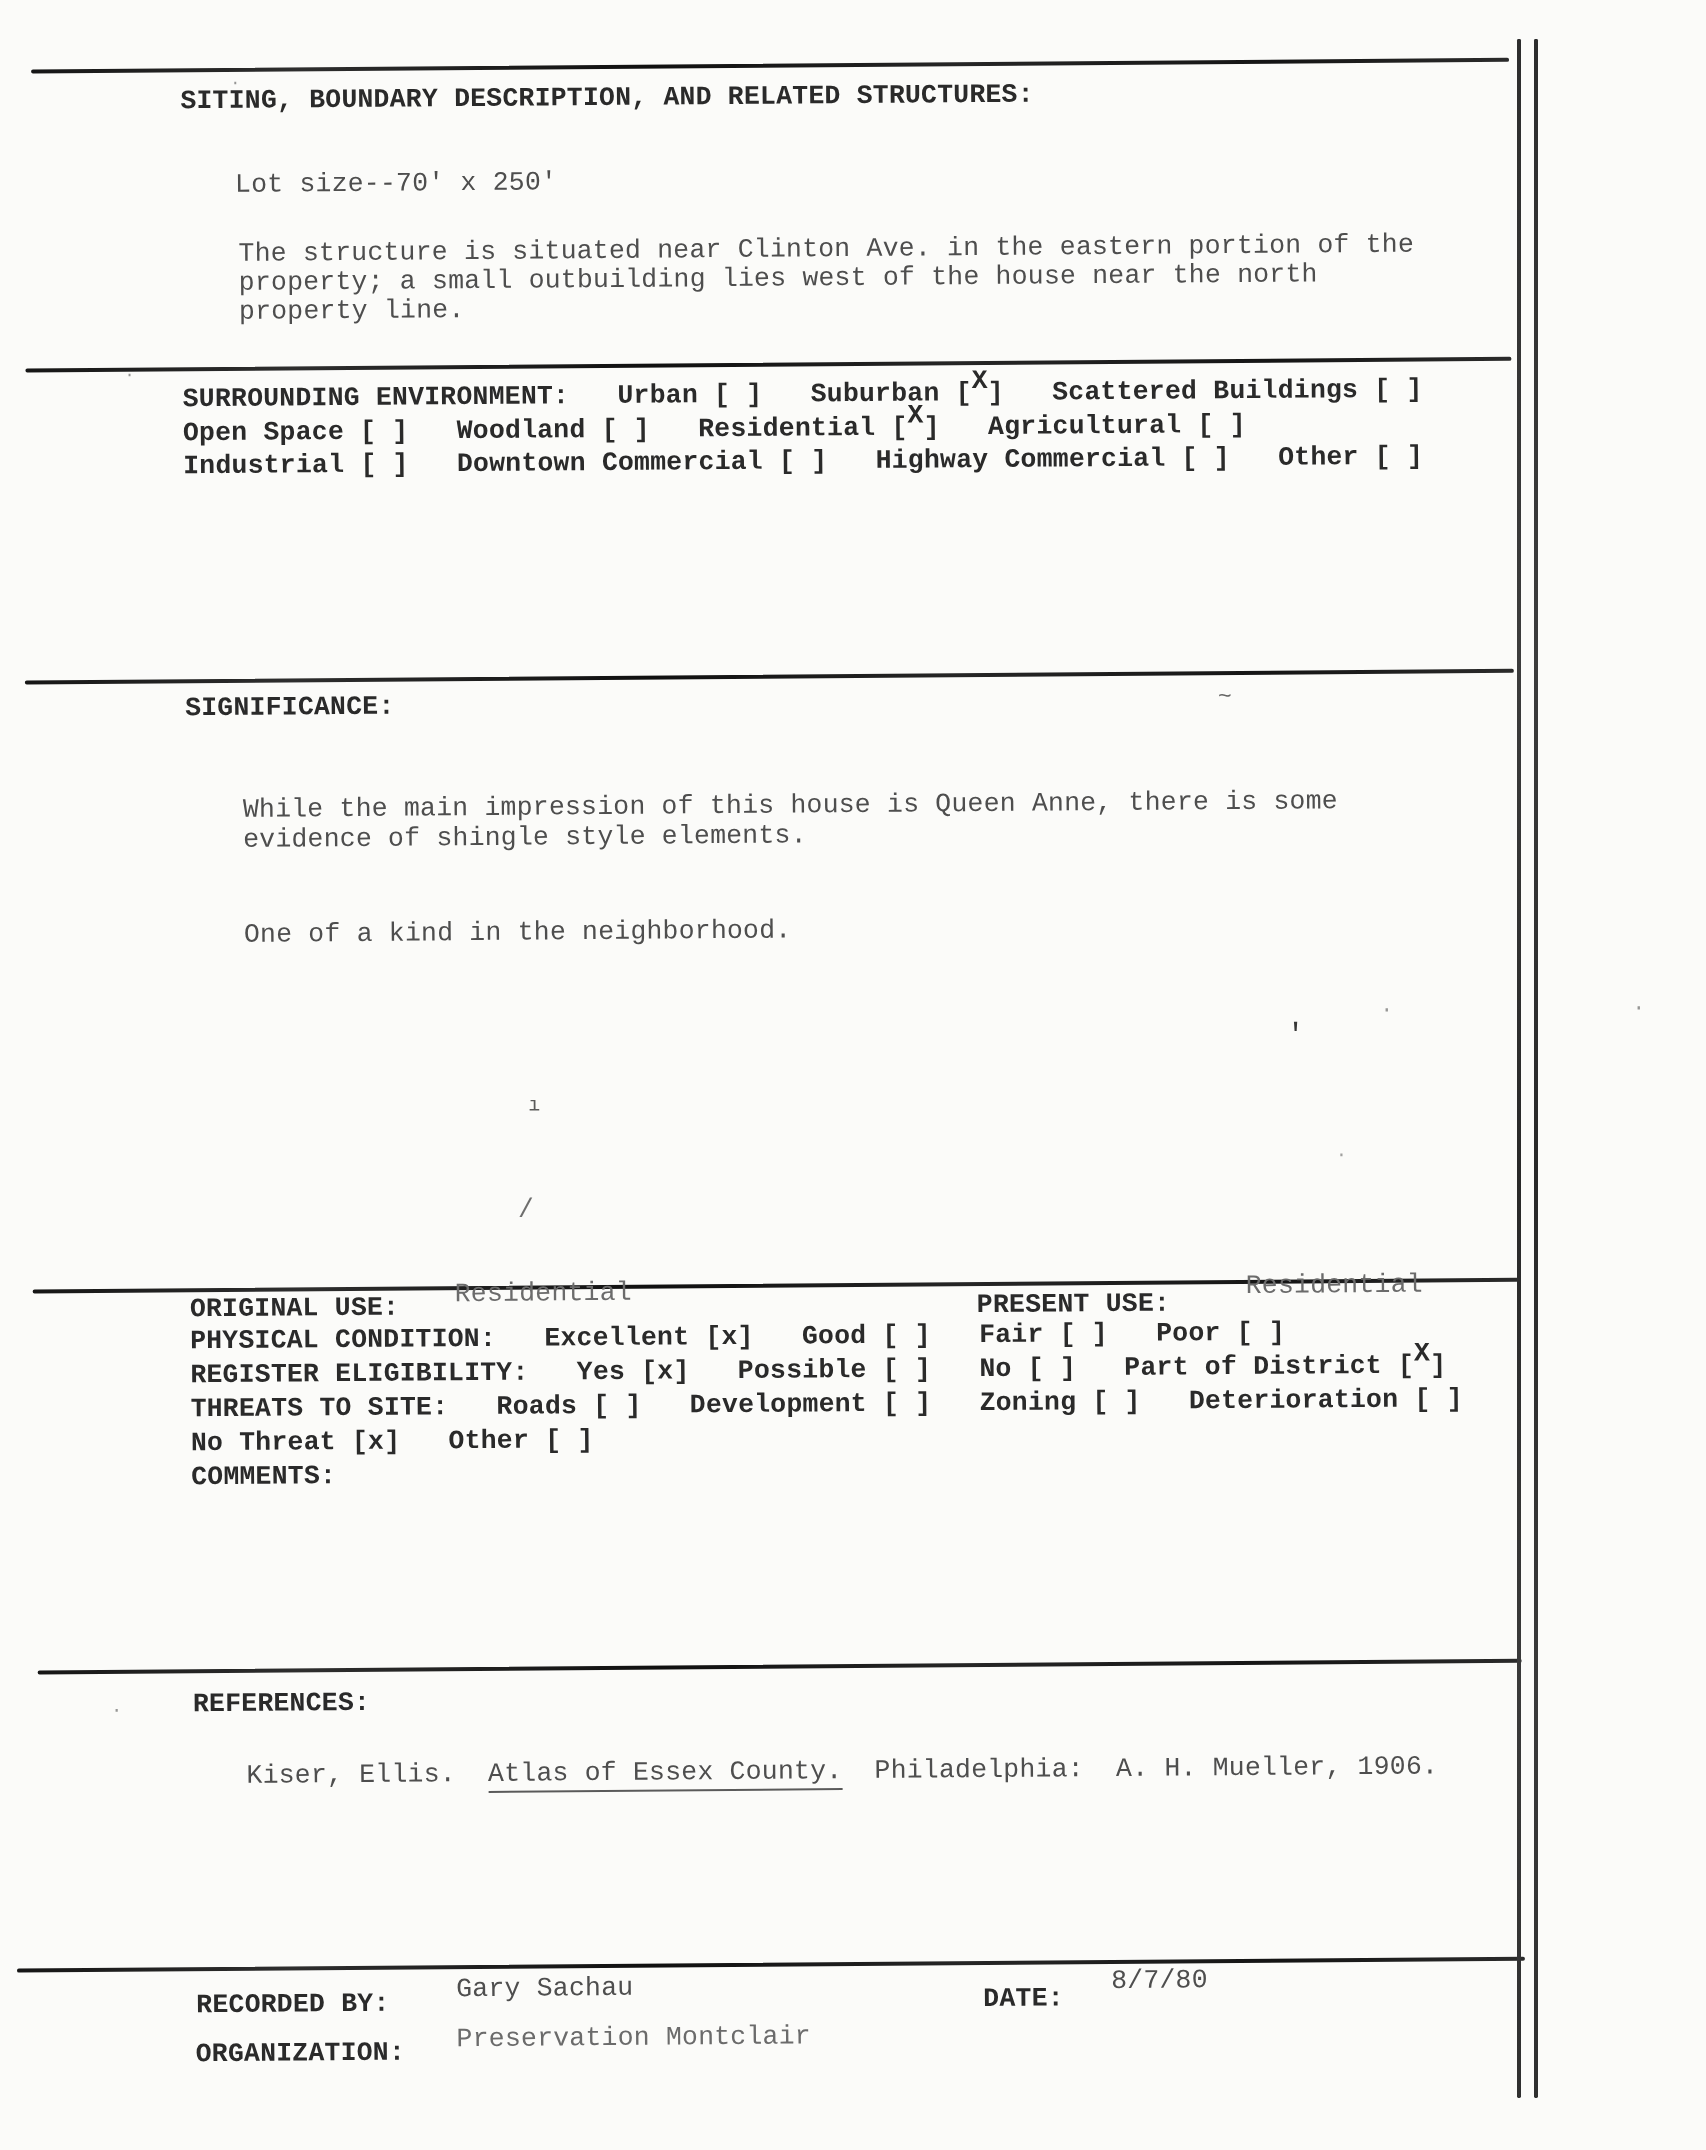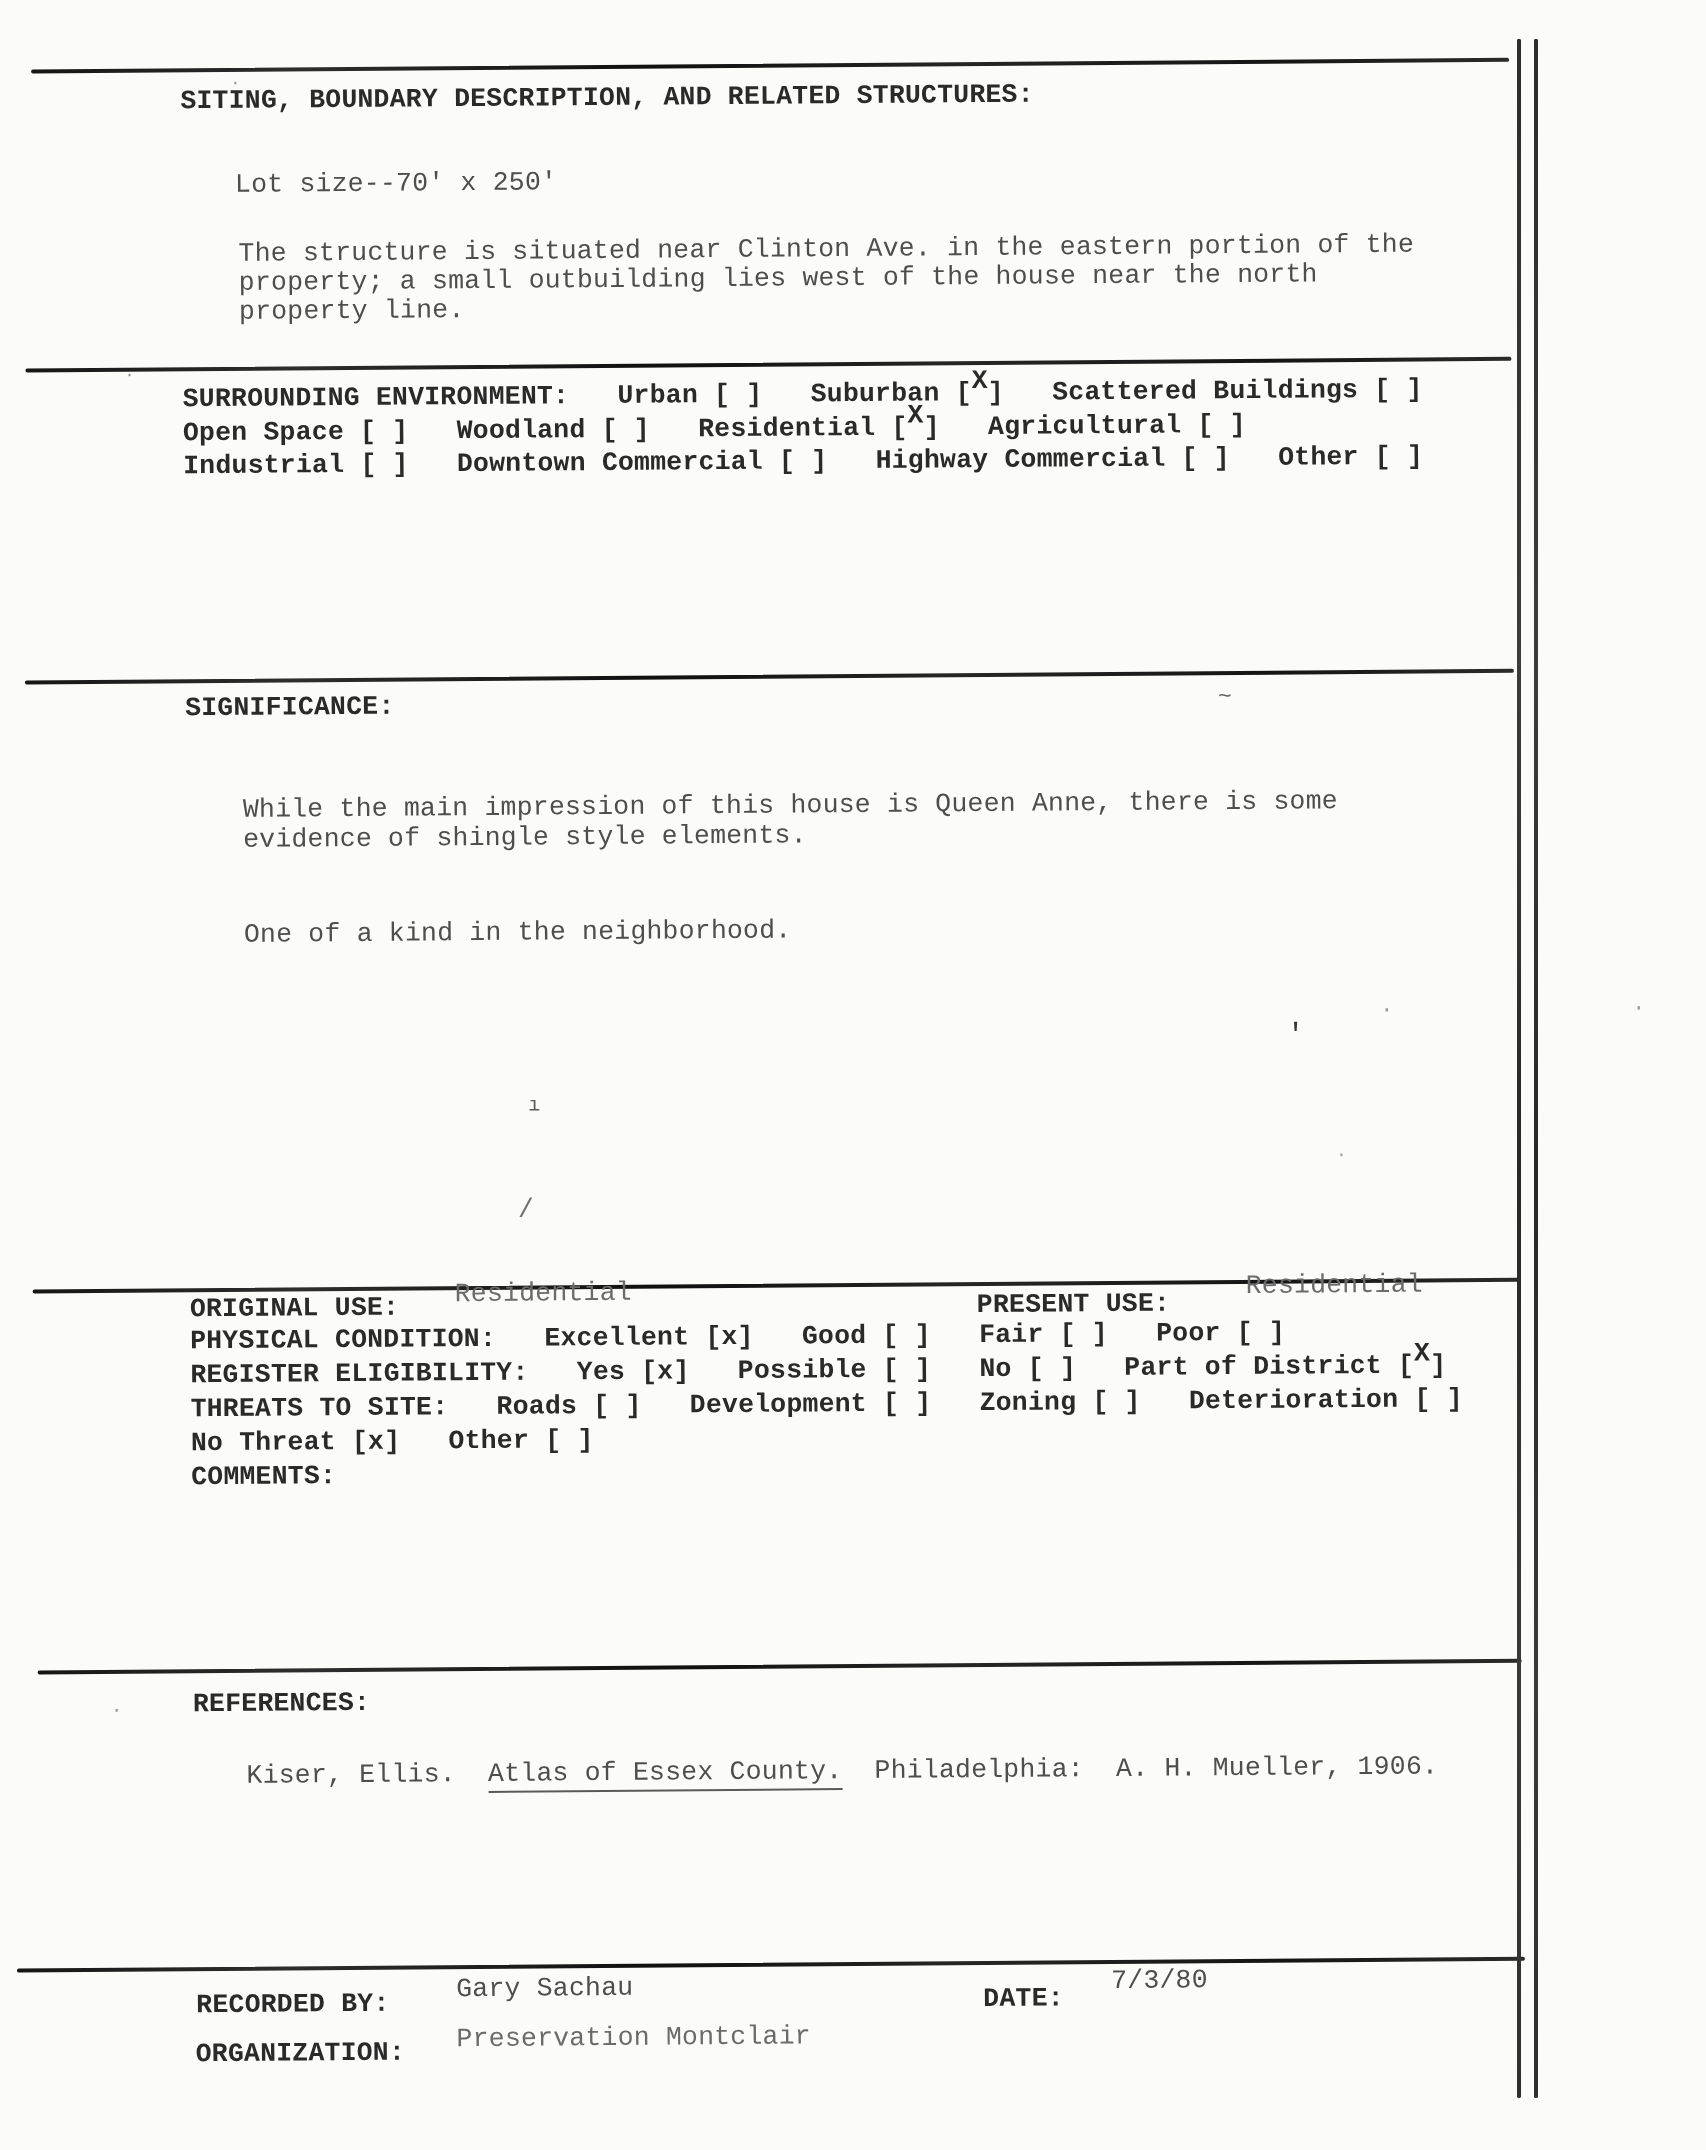--- a/index.html
+++ b/index.html
@@ -101,21 +101,21 @@
     <div class="t pre" style="top:1390px; left:188px;">THREATS TO SITE:   Roads [ ]   Development [ ]   Zoning [ ]   Deterioration [ ]</div>
     <div class="t pre" style="top:1424px; left:188px;">No Threat [x]   Other [ ]</div>
     <div class="t pre" style="top:1458px; left:188px;">COMMENTS:</div>
 
     <div class="t pre" style="top:1685px; left:188px;">REFERENCES:</div>
     <div class="t typed" style="top:1757px; left:241px;"><span>Kiser, Ellis.  </span><span class="ul">Atlas of Essex County.</span><span>  Philadelphia:  A. H. Mueller, 1906.</span></div>
 
     <div class="t pre" style="top:1986px; left:189px;">RECORDED BY:</div>
     <div class="t typed" style="top:1972px; left:449px;">Gary Sachau</div>
     <div class="t pre" style="top:1986px; left:976px;">DATE:</div>
-    <div class="t typed" style="top:1969px; left:1104px;">7/3/80</div>
+    <div class="t typed" style="top:1969px; left:1104px;">8/7/80</div>
     <div class="t pre" style="top:2035px; left:188px;">ORGANIZATION:</div>
     <div class="t entry" style="top:2022px; left:449px;">Preservation Montclair</div>
 
     <span class="art" style="top:687px; left:1221px; font-size:23px; opacity:.75;">~</span>
     <span class="art" style="top:1022px; left:1287px; font-size:30px; opacity:.9; color:#222;">'</span>
     <span class="art" style="top:1003px; left:1381px; font-size:21px; opacity:.5;">·</span>
     <span class="art" style="top:1003px; left:1633px; font-size:21px; opacity:.5;">·</span>
     <span class="art" style="top:1091px; left:528px; font-size:20px; opacity:.8;">ı</span>
     <span class="art" style="top:1192px; left:517px; font-size:26.5px; opacity:.7;">/</span>
     <span class="art" style="top:1148px; left:1335px; font-size:19px; opacity:.45;">·</span>

